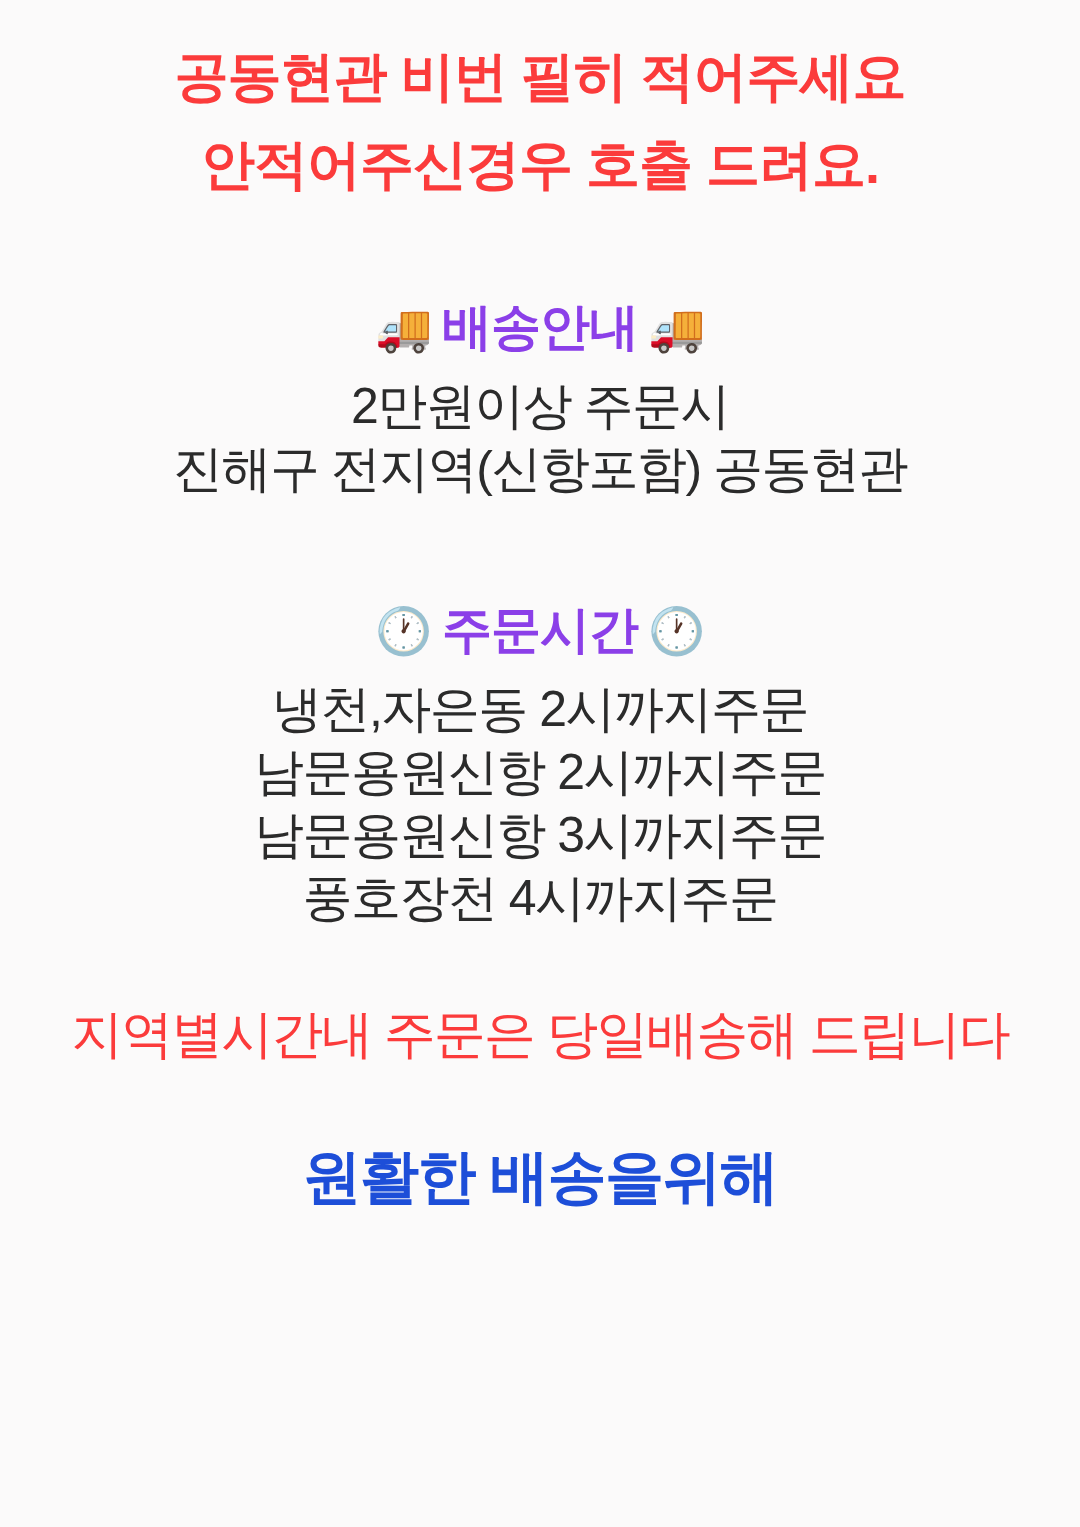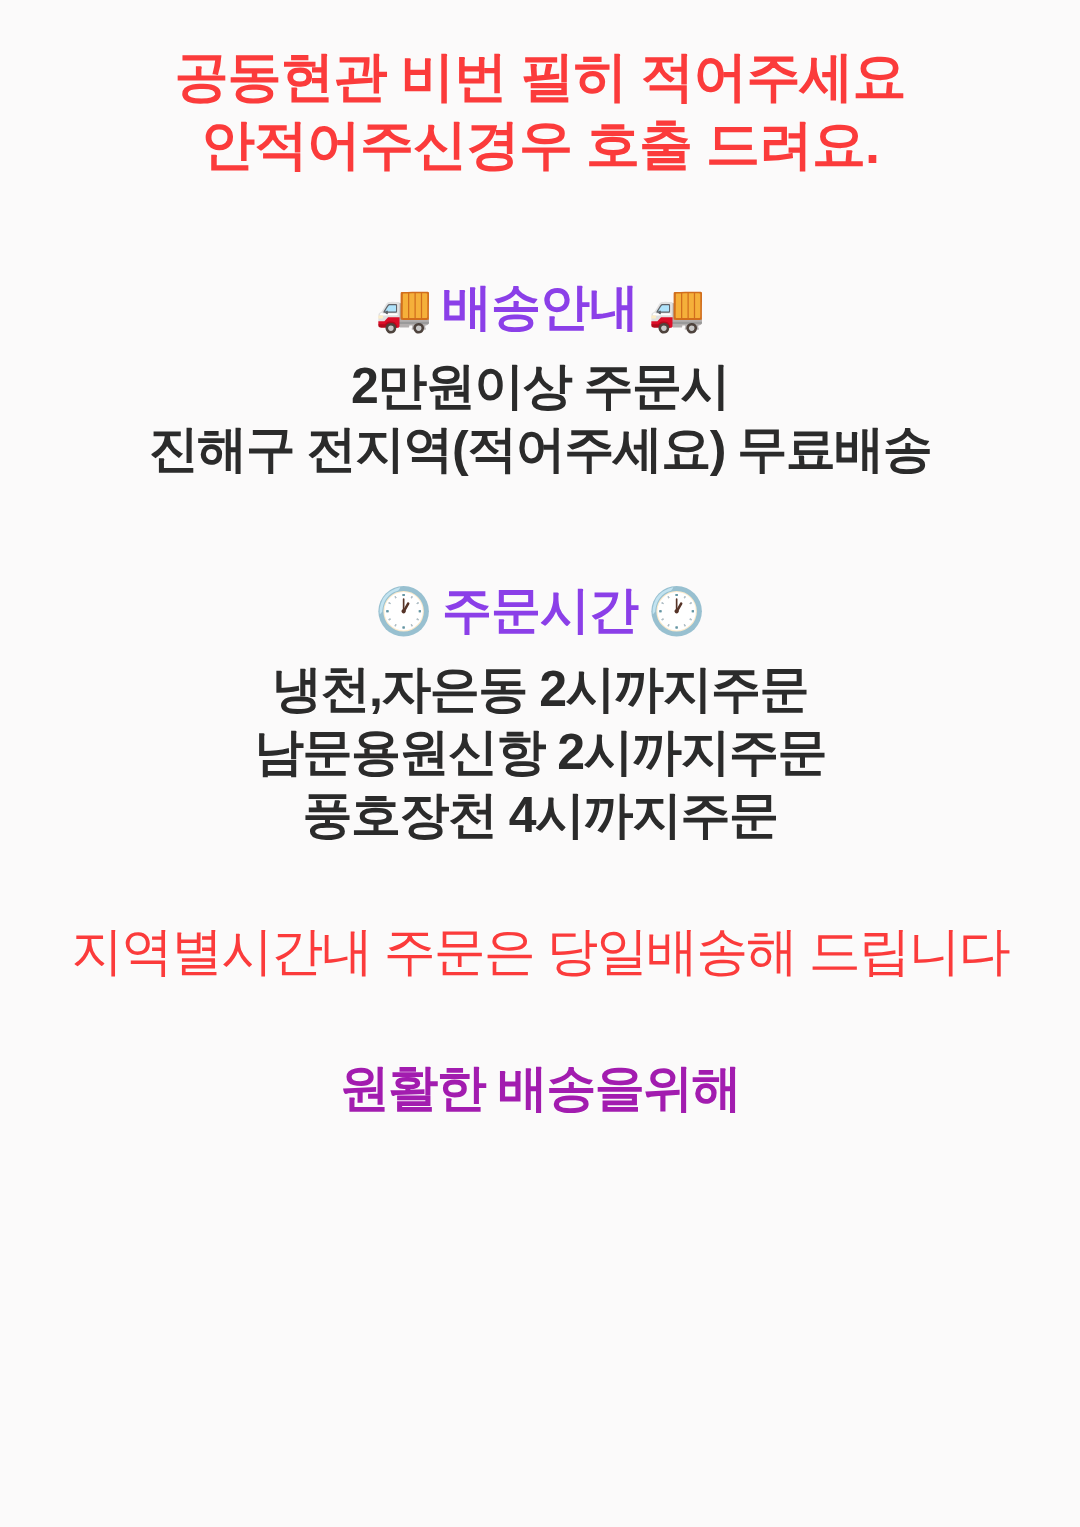--- a/index.html
+++ b/index.html
@@ -30,21 +30,21 @@
     white-space: nowrap;
   }
   
   .notice {
     color: #fb3b3b;
     font-weight: bold;
     font-size: 54px;
     letter-spacing: -1px;
   }
   .notice-1 { margin-top: 14px; }
-  .notice-2 { margin-top: 0; }
+  .notice-2 { margin-top: 20px; }
 
   
   .section-head {
     display: flex;
     align-items: center;
     justify-content: center;
     gap: 10px;
     font-weight: bold;
     font-size: 50px;
     color: #8b3fe8;
@@ -53,39 +53,39 @@
   .emoji {
     font-size: 46px;
     line-height: 1;
     display: inline-block;
   }
 
   
   .body-line {
     color: #2b2b2b;
     font-size: 50px;
-    font-weight: 700;
+    font-weight: 400;
     letter-spacing: -1.5px;
   }
 
   .spacer-lg { height: 96px; }
   .spacer-md { height: 72px; }
   .spacer-xs { height: 14px; }
 
   .highlight {
     color: #fb3b3b;
     font-weight: normal;
     font-size: 52px;
     letter-spacing: -2px;
   }
 
   .footer-line {
-    color: #a21caf;
+    color: #1d4ed8;
     font-weight: bold;
-    font-size: 50px;
+    font-size: 59px;
     letter-spacing: -1.5px;
   }
 </style>
 </head>
 <body>
 
 <div class="page">
 
   <div class="line notice notice-1">공동현관 비번 필히 적어주세요</div>
   <div class="line notice notice-2">안적어주신경우 호출 드려요.</div>
@@ -94,34 +94,35 @@
 
   <div class="section-head">
     <span class="emoji">🚚</span>
     <span>배송안내</span>
     <span class="emoji">🚚</span>
   </div>
 
   <div class="spacer-xs"></div>
 
   <div class="line body-line">2만원이상 주문시</div>
-  <div class="line body-line">진해구 전지역(적어주세요) 무료배송</div>
+  <div class="line body-line">진해구 전지역(신항포함) 공동현관</div>
 
   <div class="spacer-lg"></div>
 
   <div class="section-head">
     <span class="emoji">🕐</span>
     <span>주문시간</span>
     <span class="emoji">🕐</span>
   </div>
 
   <div class="spacer-xs"></div>
 
   <div class="line body-line">냉천,자은동 2시까지주문</div>
   <div class="line body-line">남문용원신항 2시까지주문</div>
+  <div class="line body-line">남문용원신항 3시까지주문</div>
   <div class="line body-line">풍호장천 4시까지주문</div>
 
   <div class="spacer-md"></div>
 
   <div class="line highlight">지역별시간내 주문은 당일배송해 드립니다</div>
 
   <div class="spacer-md"></div>
 
   <div class="line footer-line">원활한 배송을위해</div>
 

